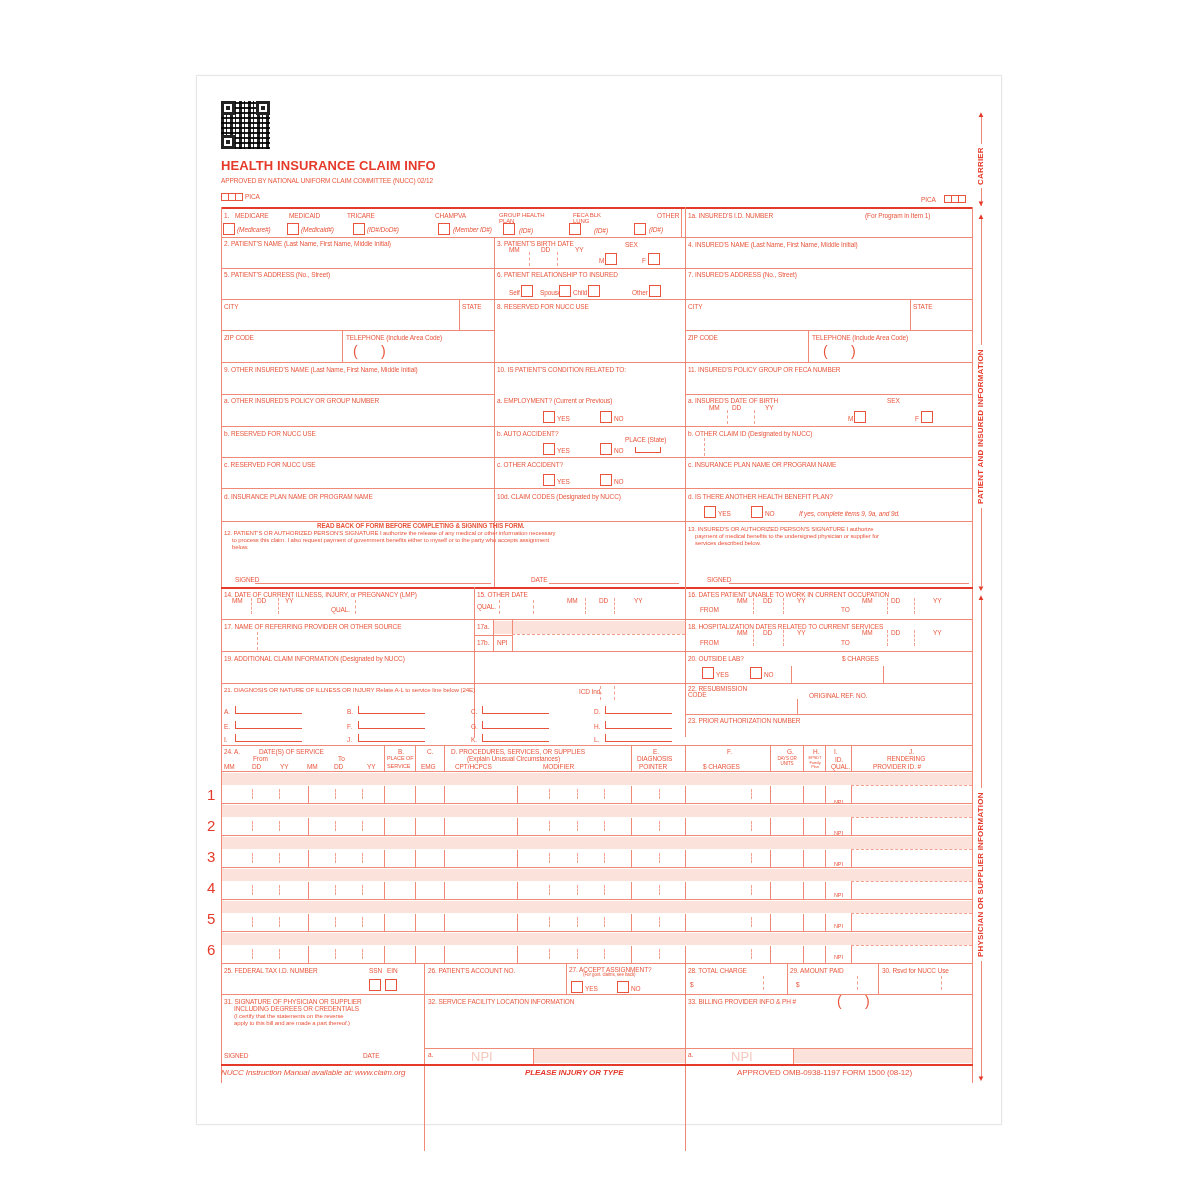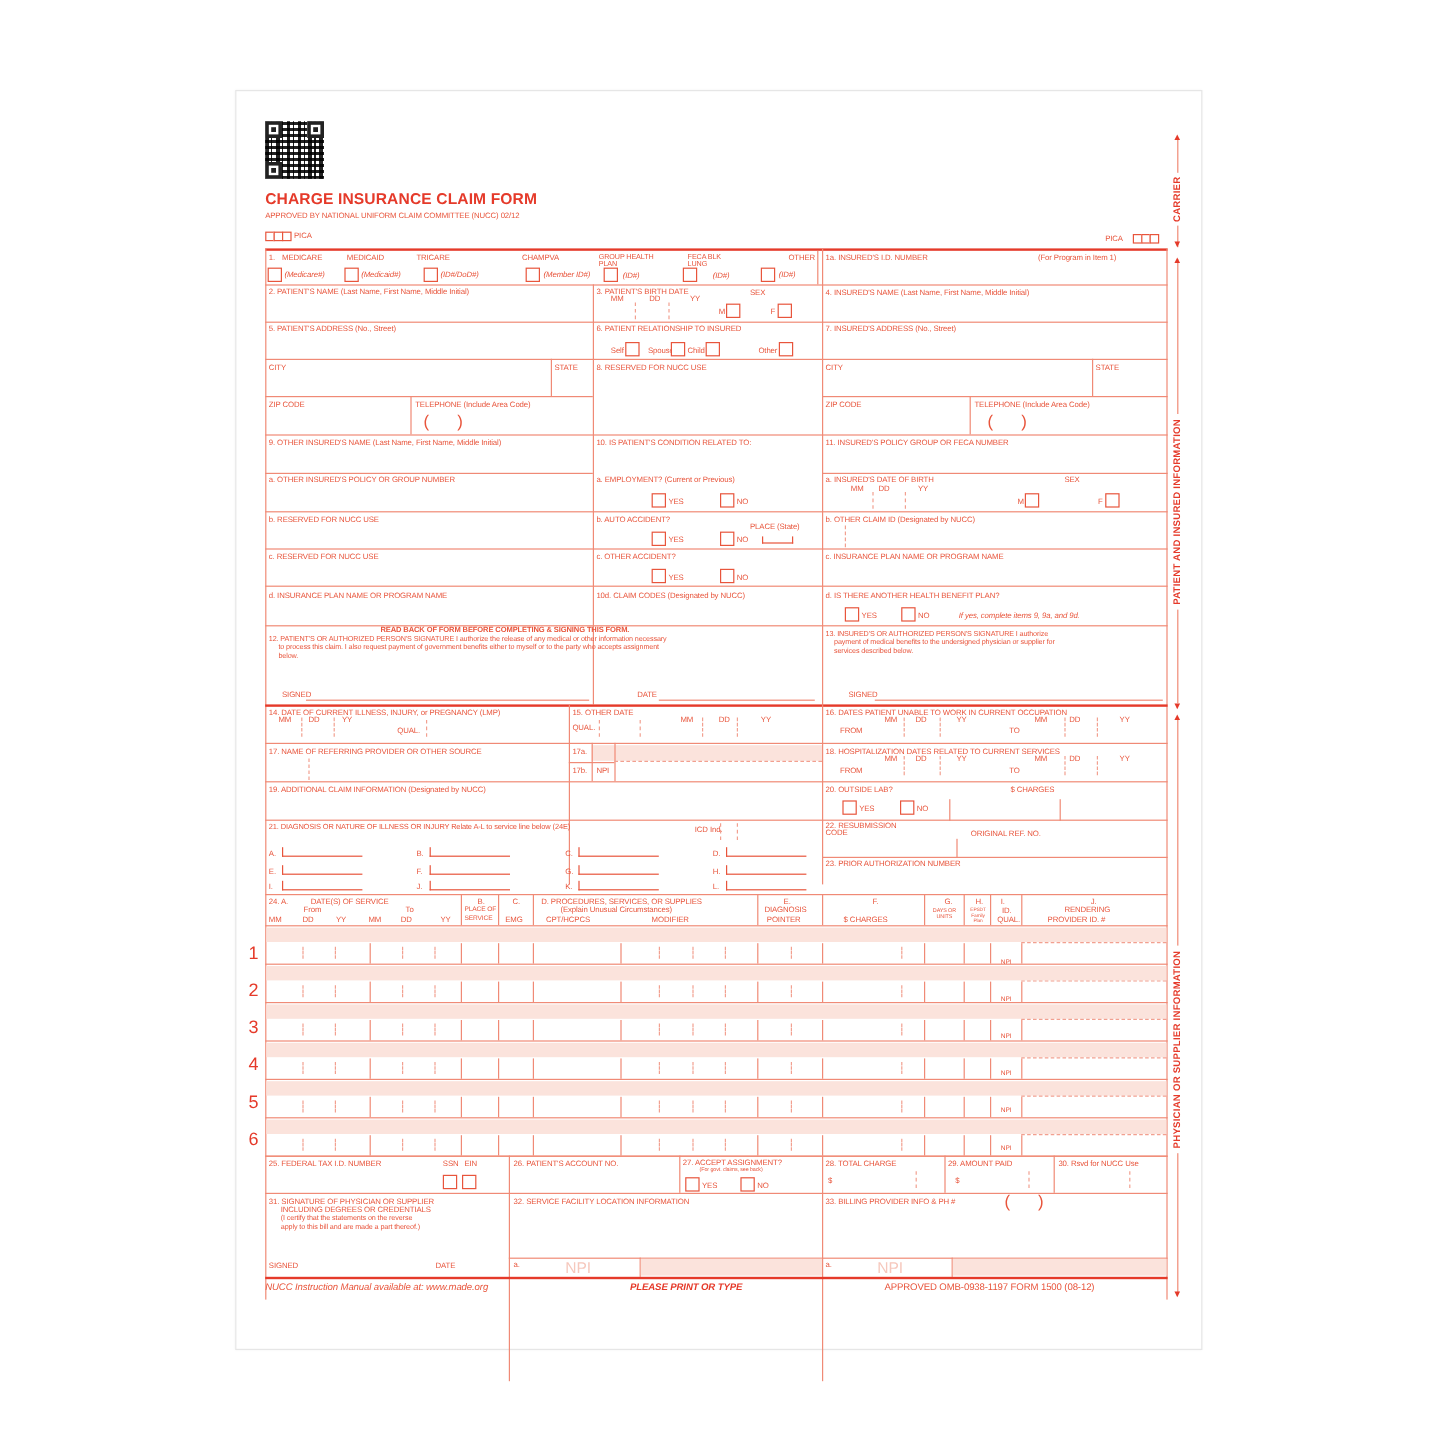--- a/index.html
+++ b/index.html
@@ -36,21 +36,21 @@
 <body>
 
 <div class="page">
 
   <div class="qr">
     <div class="fp" style="left:0;top:0;"></div>
     <div class="fp" style="right:0;top:0;"></div>
     <div class="fp" style="left:0;bottom:0;"></div>
   </div>
 
-  <div class="title" style="left:24px;top:82px;">CHARGE INSURANCE CLAIM FORM</div>
+  <div class="title" style="left:24px;top:82px;">HEALTH INSURANCE CLAIM INFO</div>
   <div class="t" style="left:24px;top:102px;">APPROVED BY NATIONAL UNIFORM CLAIM COMMITTEE (NUCC) 02/12</div>
 
   <div class="cb" style="left:24px;top:117px;width:8px;height:8px;"></div>
   <div class="cb" style="left:31px;top:117px;width:8px;height:8px;"></div>
   <div class="cb" style="left:38px;top:117px;width:8px;height:8px;"></div>
   <div class="t" style="left:48px;top:118px;">PICA</div>
   <div class="t" style="left:724px;top:121px;">PICA</div>
   <div class="cb" style="left:747px;top:119px;width:8px;height:8px;"></div>
   <div class="cb" style="left:754px;top:119px;width:8px;height:8px;"></div>
   <div class="cb" style="left:761px;top:119px;width:8px;height:8px;"></div>
@@ -460,22 +460,22 @@
   <div class="t" style="left:339px;top:976px;">b.</div>
   <div class="shade" style="left:337px;top:973px;width:151px;height:14px;"></div>
   <div class="t" style="left:491px;top:976px;">a.</div>
   <div class="npi-big" style="left:534px;top:973px;">NPI</div>
   <div class="line-v" style="left:596px;top:972px;height:16px;"></div>
   <div class="t" style="left:599px;top:976px;">b.</div>
   <div class="shade" style="left:597px;top:973px;width:178px;height:14px;"></div>
 
   <div class="line-h thick" style="left:24px;top:988px;width:752px;"></div>
 
-  <div class="t i" style="left:24px;top:993px;font-size:8px;color:#e8553c;">NUCC Instruction Manual available at: www.made.org</div>
-  <div class="t i b" style="left:328px;top:993px;font-size:8px;color:#e53a2a;">PLEASE PRINT OR TYPE</div>
+  <div class="t i" style="left:24px;top:993px;font-size:8px;color:#e8553c;">NUCC Instruction Manual available at: www.claim.org</div>
+  <div class="t i b" style="left:328px;top:993px;font-size:8px;color:#e53a2a;">PLEASE INJURY OR TYPE</div>
   <div class="t" style="left:540px;top:993px;font-size:8px;color:#e8553c;">APPROVED OMB-0938-1197 FORM 1500 (08-12)</div>
 <div class="shade" style="left: 25px; top: 697px; width: 750px; height: 12px;"></div>
     <div class="line-h" style="left: 24px; top: 727px; width: 752px;"></div>
     <div class="line-v" style="left: 111px; top: 710px; height: 17px;"></div>
     <div class="line-v" style="left: 187px; top: 710px; height: 17px;"></div>
     <div class="line-v" style="left: 218px; top: 710px; height: 17px;"></div>
     <div class="line-v" style="left: 247px; top: 710px; height: 17px;"></div>
     <div class="line-v" style="left: 320px; top: 710px; height: 17px;"></div>
     <div class="line-v" style="left: 434px; top: 710px; height: 17px;"></div>
     <div class="line-v" style="left: 488px; top: 710px; height: 17px;"></div>

